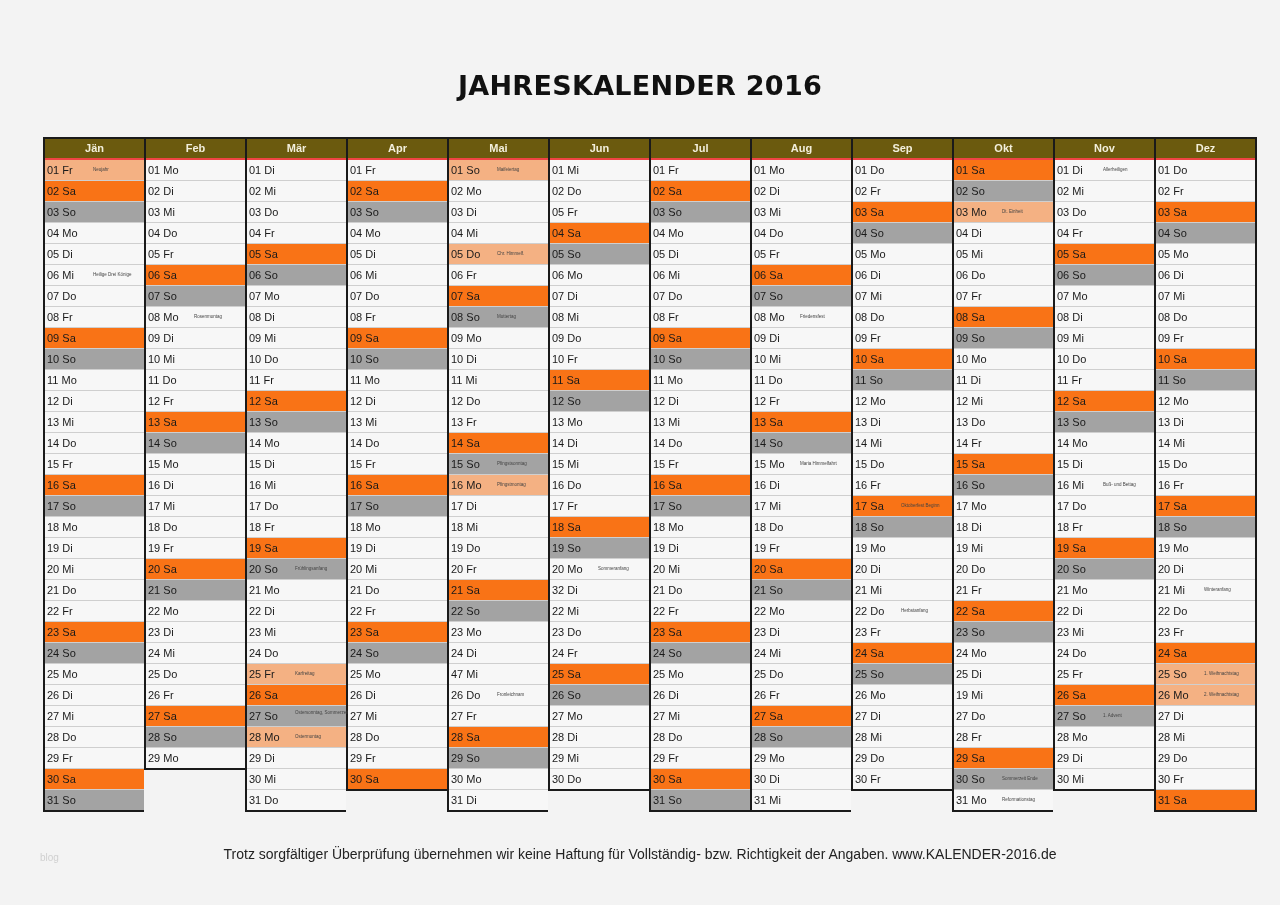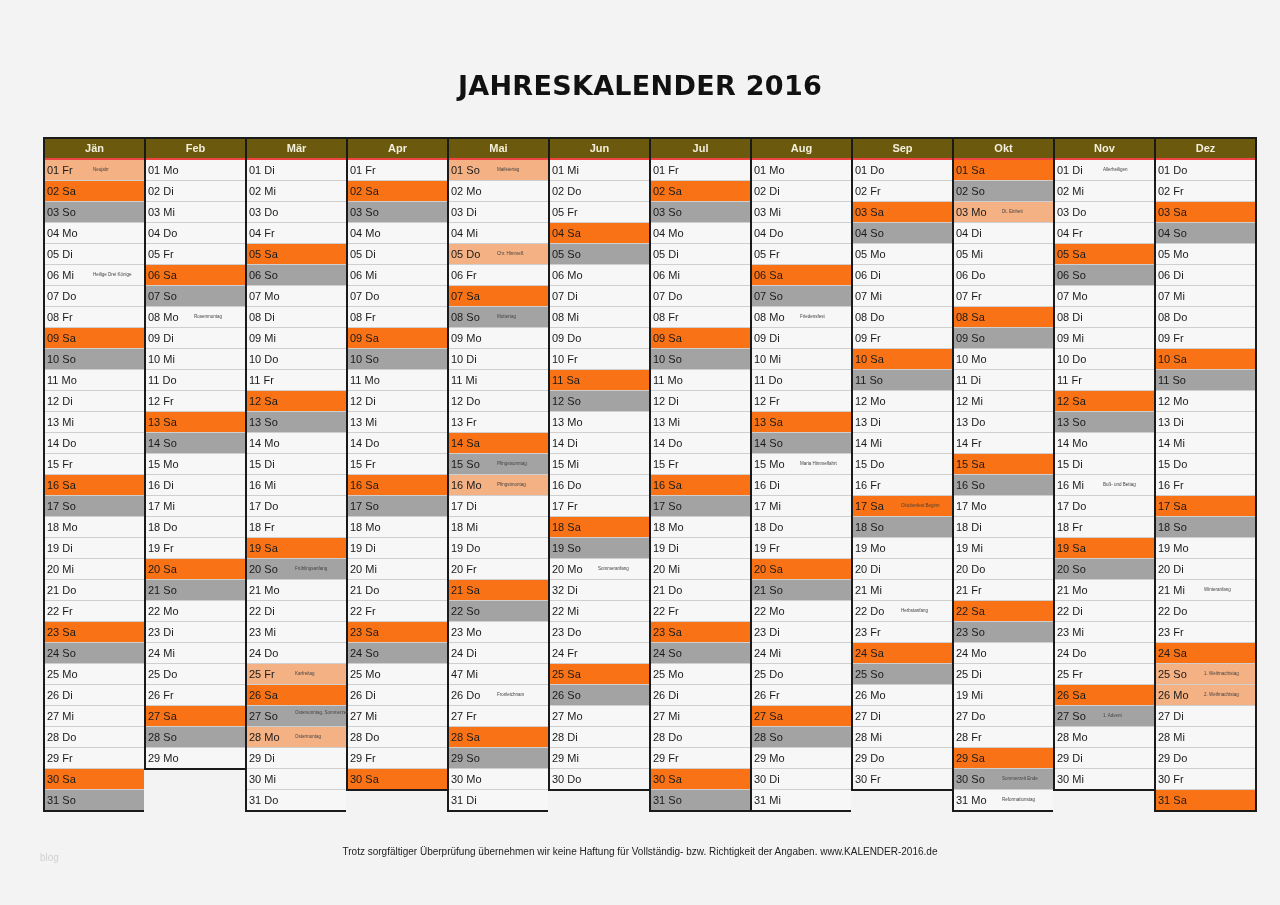--- a/index.html
+++ b/index.html
@@ -10,21 +10,21 @@
   .month:last-child{border-right:2px solid #1a1a1a;}
   .mhead{height:19px;background:#6b5a0e;color:#f3efdc;font-weight:bold;font-size:11px;text-align:center;line-height:19px;border-bottom:2px solid #ef4444;}
   .day{height:20px;border-bottom:1px solid #cfcfcf;position:relative;font-size:11px;line-height:20px;padding-left:2px;color:#1a1a1a;background:#f7f7f7;white-space:nowrap;}
   .day:last-child{border-bottom:none;}
   .day.sa{background:#f97316;}
   .day.so{background:#a3a3a3;}
   .day.hol{background:#f4b183;}
   .day .lbl{display:inline-block;width:44px;}
   .day .note{position:absolute;left:48px;top:0;font-size:4.5px;color:#444;line-height:20px;}
   .day .note.two{line-height:6px;top:4px;}
-  .footer{position:absolute;left:0;width:1280px;top:846px;text-align:center;font-size:10px;color:#222;}
+  .footer{position:absolute;left:0;width:1280px;top:846px;text-align:center;font-size:14px;color:#222;}
   .wm{position:absolute;left:40px;top:852px;font-size:10px;color:#d0d0d0;}
 </style>
 </head>
 <body>
 
 <div class="title">JAHRESKALENDER 2016</div>
 
 <div class="cal" id="cal">
     <div class="month">
       <div class="mhead">Jän</div>

